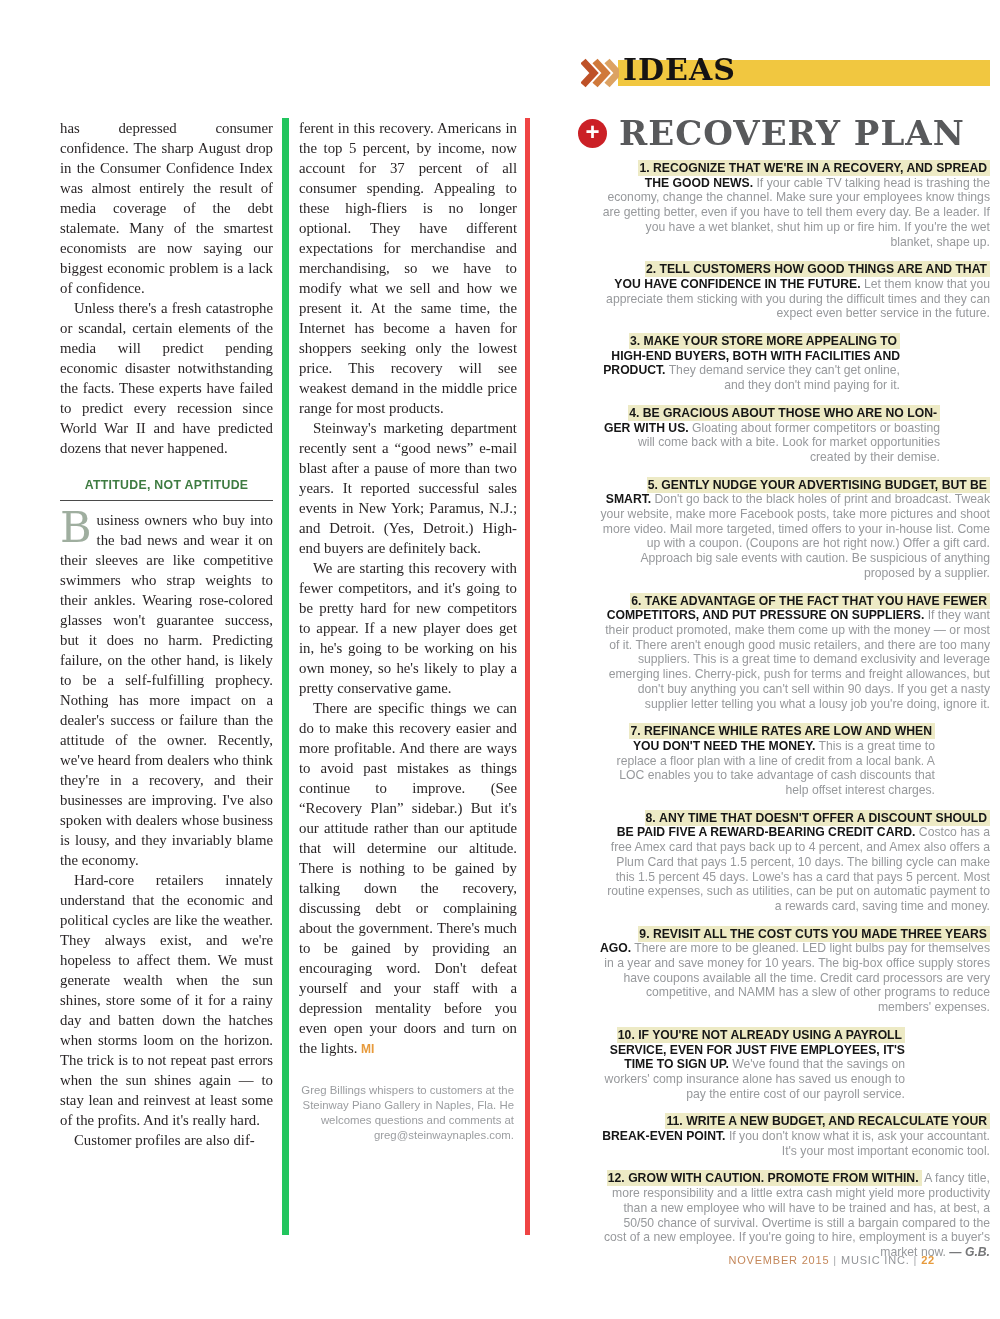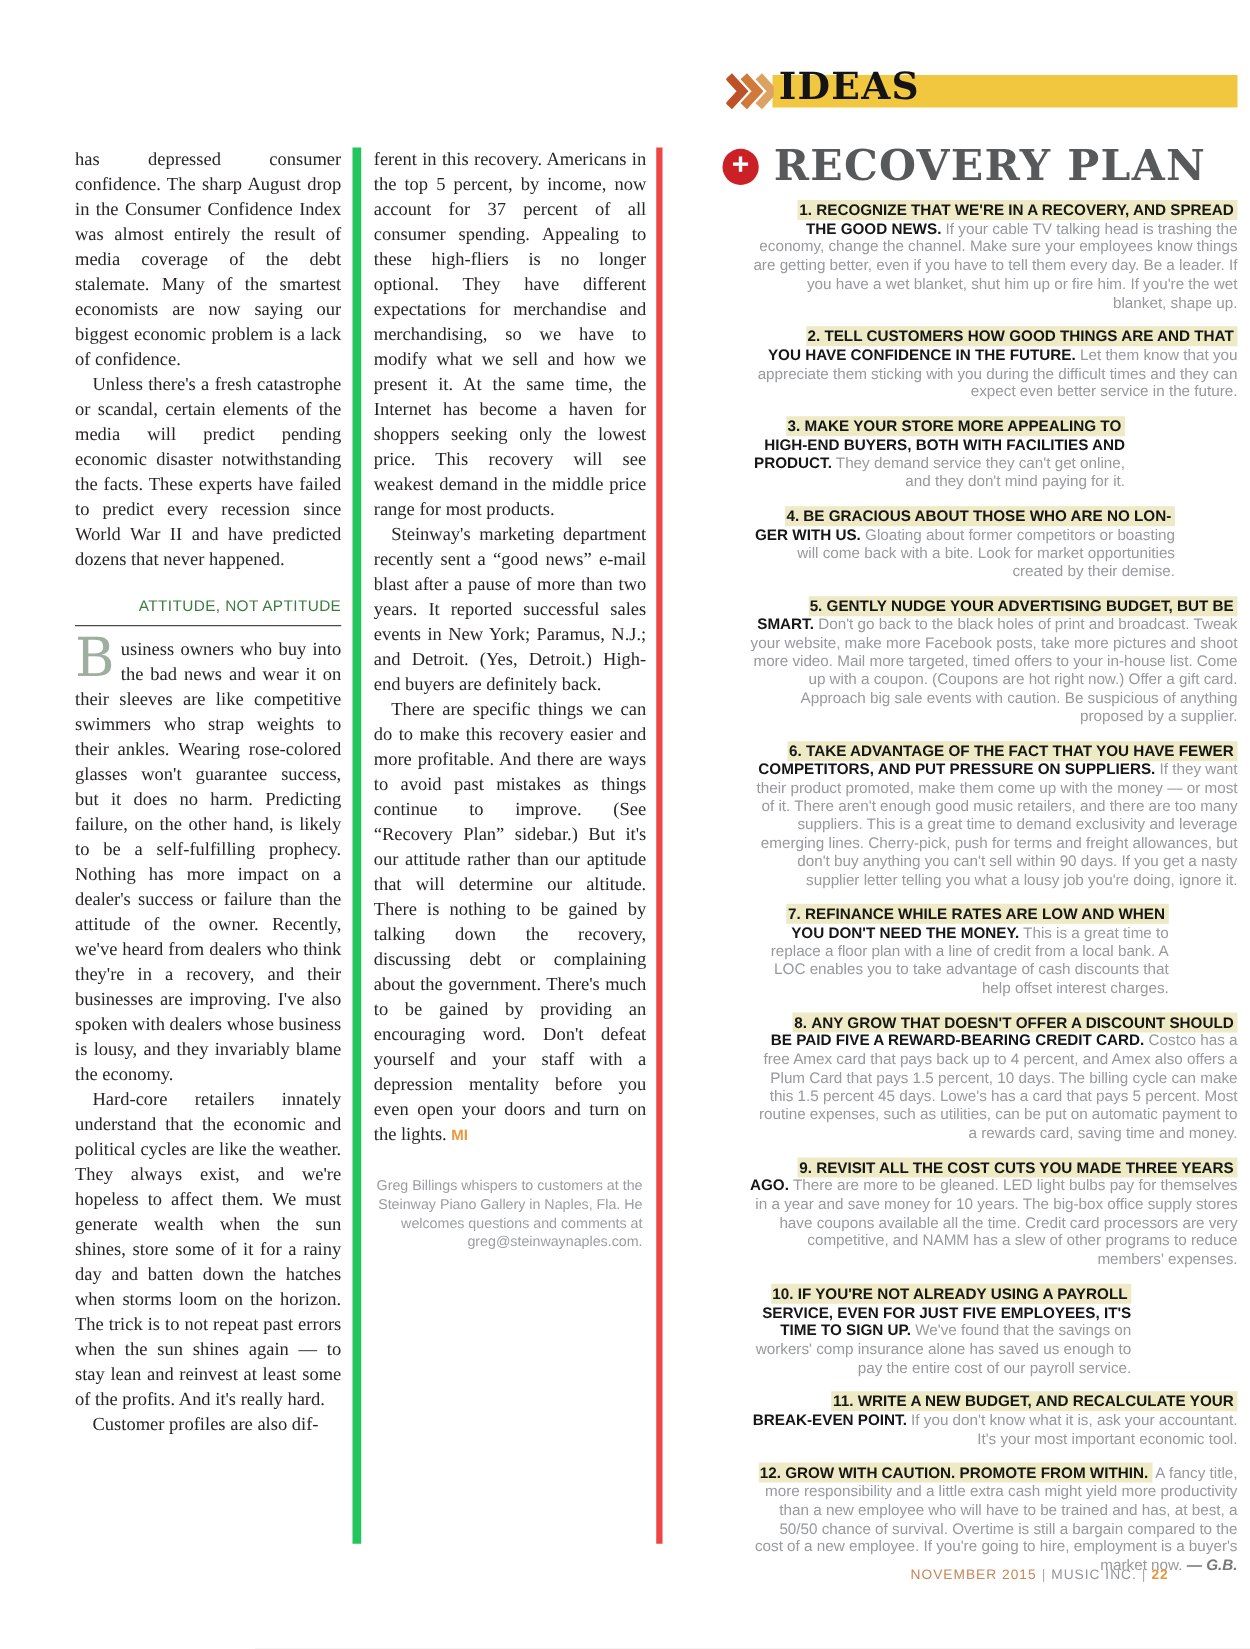--- a/index.html
+++ b/index.html
@@ -41,23 +41,23 @@
 
   
   .article{position:absolute;left:60px;top:118px;display:flex;align-items:stretch;}
   .col{font-family:"Liberation Serif",serif;font-size:14.8px;line-height:20px;
        color:var(--ink,#292526);text-align:justify;}
   .col1{width:213px;padding-right:9px;border-right:7px solid #22c55e;min-height:1117px;}
   .col2{width:218px;padding-left:10px;padding-right:8px;border-right:5px solid #ef4444;min-height:1117px;}
   .ap{margin:0;}
   .ap.indent{text-indent:14px;}
   .section-heading{margin:17px 0 9px 0;font-family:"Liberation Sans",sans-serif;
-                   font-size:12.3px;font-weight:normal;letter-spacing:.3px;
+                   font-size:12.3px;font-weight:bold;letter-spacing:.3px;
                    color:var(--green-heading,#3E7B41);border-bottom:1px solid #4a4a4a;
-                   padding-bottom:5px;text-align:right;}
+                   padding-bottom:5px;text-align:center;}
   .dropcap{float:left;font-family:"DejaVu Serif",serif;font-size:43px;line-height:35px;
            color:#9FAE9F;padding-right:5px;font-weight:normal;}
   .mi-slug{font-family:"Liberation Sans",sans-serif;font-weight:bold;font-size:12px;
            color:var(--accent-orange,#E79A3B);}
   .bio{margin:24px 0 0 0;font-family:"Liberation Sans",sans-serif;font-size:11.4px;
        line-height:15px;color:#9b9da0;text-align:right;max-width:215px;}
 
   
   .footer{position:absolute;top:1254px;right:65px;font-size:11px;letter-spacing:.8px;
           font-family:"Liberation Sans",sans-serif;}
@@ -124,21 +124,21 @@
       <span class="rp-body">If they want their product promoted, make them come up with the money — or most of it. There aren't enough good music retailers, and there are too many suppliers. This is a great time to demand exclusivity and leverage emerging lines. Cherry-pick, push for terms and freight allowances, but don't buy anything you can't sell within 90 days. If you get a nasty supplier letter telling you what a lousy job you're doing, ignore it.</span>
     </p>
     <p class="rp-item">
       <span class="hl"><span class="rp-num">7.</span>
       <span class="rp-head">REFINANCE WHILE RATES ARE LOW AND WHEN</span></span><br>
       <span class="rp-head">YOU DON'T NEED THE MONEY.</span>
       <span class="rp-body">This is a great time to replace a floor plan with a line of credit from a local bank. A LOC enables you to take advantage of cash discounts that help offset interest charges.</span>
     </p>
     <p class="rp-item">
       <span class="hl"><span class="rp-num">8.</span>
-      <span class="rp-head">ANY GROW THAT DOESN'T OFFER A DISCOUNT SHOULD</span></span><br>
+      <span class="rp-head">ANY TIME THAT DOESN'T OFFER A DISCOUNT SHOULD</span></span><br>
       <span class="rp-head">BE PAID FIVE A REWARD-BEARING CREDIT CARD.</span>
       <span class="rp-body">Costco has a free Amex card that pays back up to 4 percent, and Amex also offers a Plum Card that pays 1.5 percent, 10 days. The billing cycle can make this 1.5 percent 45 days. Lowe's has a card that pays 5 percent. Most routine expenses, such as utilities, can be put on automatic payment to a rewards card, saving time and money.</span>
     </p>
     <p class="rp-item">
       <span class="hl"><span class="rp-num">9.</span>
       <span class="rp-head">REVISIT ALL THE COST CUTS YOU MADE THREE YEARS</span></span><br>
       <span class="rp-head">AGO.</span>
       <span class="rp-body">There are more to be gleaned. LED light bulbs pay for themselves in a year and save money for 10 years. The big-box office supply stores have coupons available all the time. Credit card processors are very competitive, and NAMM has a slew of other programs to reduce members' expenses.</span>
     </p>
     <p class="rp-item">
@@ -166,20 +166,21 @@
       <p class="ap">has depressed consumer confidence. The sharp August drop in the Consumer Confidence Index was almost entirely the result of media coverage of the debt stalemate. Many of the smartest economists are now saying our biggest economic problem is a lack of confidence.</p>
       <p class="ap indent">Unless there's a fresh catastrophe or scandal, certain elements of the media will predict pending economic disaster notwithstanding the facts. These experts have failed to predict every recession since World War II and have predicted dozens that never happened.</p>
       <h3 class="section-heading">ATTITUDE, NOT APTITUDE</h3>
       <p class="ap"><span class="dropcap">B</span><span>usiness owners who buy into the bad news and wear it on their sleeves are like competitive swimmers who strap weights to their ankles. Wearing rose-colored glasses won't guarantee success, but it does no harm. Predicting failure, on the other hand, is likely to be a self-fulfilling prophecy. Nothing has more impact on a dealer's success or failure than the attitude of the owner. Recently, we've heard from dealers who think they're in a recovery, and their businesses are improving. I've also spoken with dealers whose business is lousy, and they invariably blame the economy.</span></p>
       <p class="ap indent">Hard-core retailers innately understand that the economic and political cycles are like the weather. They always exist, and we're hopeless to affect them. We must generate wealth when the sun shines, store some of it for a rainy day and batten down the hatches when storms loom on the horizon. The trick is to not repeat past errors when the sun shines again — to stay lean and reinvest at least some of the profits. And it's really hard.</p>
       <p class="ap indent">Customer profiles are also dif-</p>
     </div>
     <div class="col col2">
       <p class="ap">ferent in this recovery. Americans in the top 5 percent, by income, now account for 37 percent of all consumer spending. Appealing to these high-fliers is no longer optional. They have different expectations for merchandise and merchandising, so we have to modify what we sell and how we present it. At the same time, the Internet has become a haven for shoppers seeking only the lowest price. This recovery will see weakest demand in the middle price range for most products.</p>
       <p class="ap indent">Steinway's marketing department recently sent a “good news” e-mail blast after a pause of more than two years. It reported successful sales events in New York; Paramus, N.J.; and Detroit. (Yes, Detroit.) High-end buyers are definitely back.</p>
+      <p class="ap indent">We are starting this recovery with fewer competitors, and it's going to be pretty hard for new competitors to appear. If a new player does get in, he's going to be working on his own money, so he's likely to play a pretty conservative game.</p>
       <p class="ap indent"><span>There are specific things we can do to make this recovery easier and more profitable. And there are ways to avoid past mistakes as things continue to improve. (See “Recovery Plan” sidebar.) But it's our attitude rather than our aptitude that will determine our altitude. There is nothing to be gained by talking down the recovery, discussing debt or complaining about the government. There's much to be gained by providing an encouraging word. Don't defeat yourself and your staff with a depression mentality before you even open your doors and turn on the lights.</span>
         <span class="mi-slug">MI</span></p>
       <p class="bio">Greg Billings whispers to customers at the Steinway Piano Gallery in Naples, Fla. He welcomes questions and comments at greg@steinwaynaples.com.</p>
     </div>
   </div>
 
   <div class="footer">
     <span class="f-date">NOVEMBER 2015</span><span class="f-sep">|</span><span class="f-mag">MUSIC INC.</span><span class="f-sep">|</span><span class="f-page">22</span>
   </div>
 

